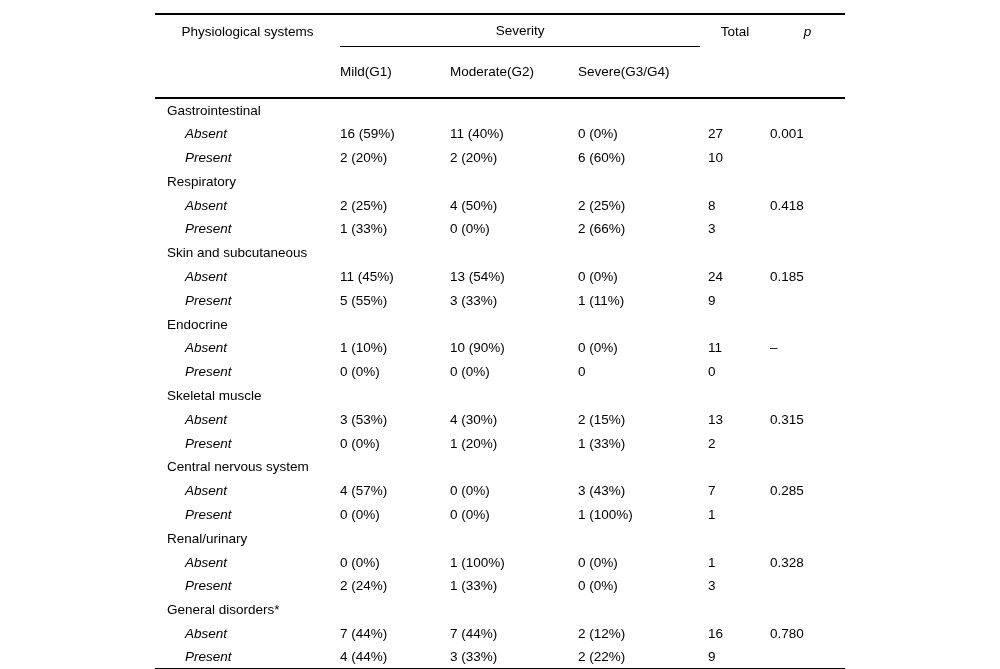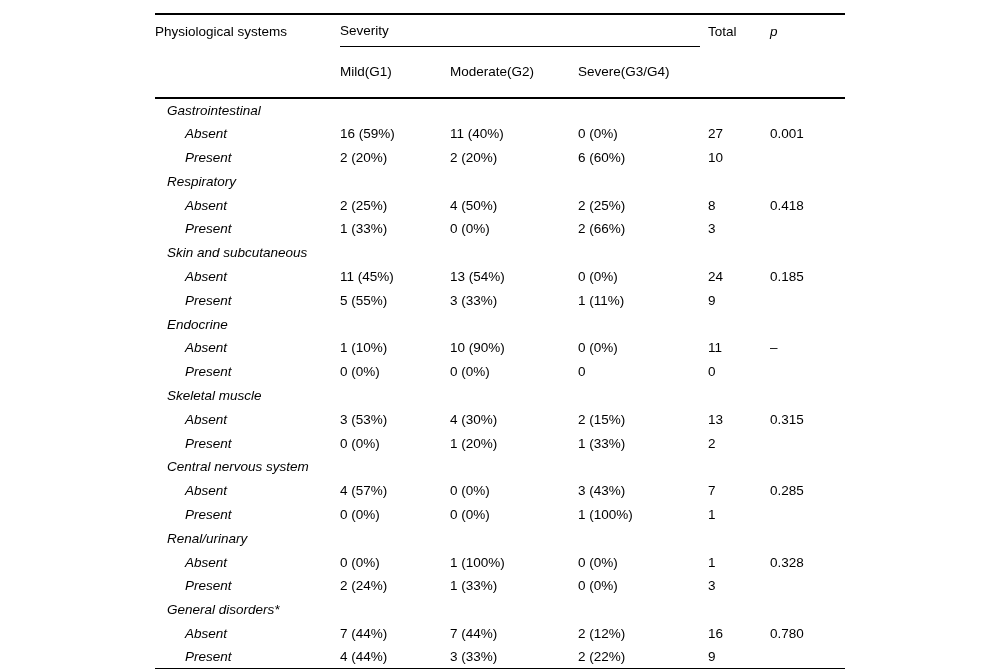--- a/index.html
+++ b/index.html
@@ -25,27 +25,27 @@
   th, td {
     font-weight: 400;
     text-align: left;
     padding: 0;
     vertical-align: middle;
     white-space: nowrap;
     overflow: hidden;
   }
   thead tr.top th { height: 32px; }
   thead tr.sub th { height: 52px; }
-  th.span2 { vertical-align: top; padding-top: 9px; }
-  th.severity { text-align: left; border-bottom: 1px solid #000; }
+  th.span2 { vertical-align: top; padding-top: 9px; text-align: center; }
+  th.severity { text-align: center; border-bottom: 1px solid #000; }
   .hb { border-bottom: 2px solid #000; }
   .italic { font-style: italic; }
   .pad8 { padding-left: 8px; margin-top: 12px; }
   tbody td { height: 23.8px; }
-  td.group-name { font-style: italic; padding-left: 12px; }
+  td.group-name { padding-left: 12px; }
   td.row-label { padding-left: 30px; font-style: italic; }
 </style>
 </head>
 <body>
 
 <div class="page">
   <table class="stats">
     <colgroup>
       <col style="width:185px">
       <col style="width:110px">

